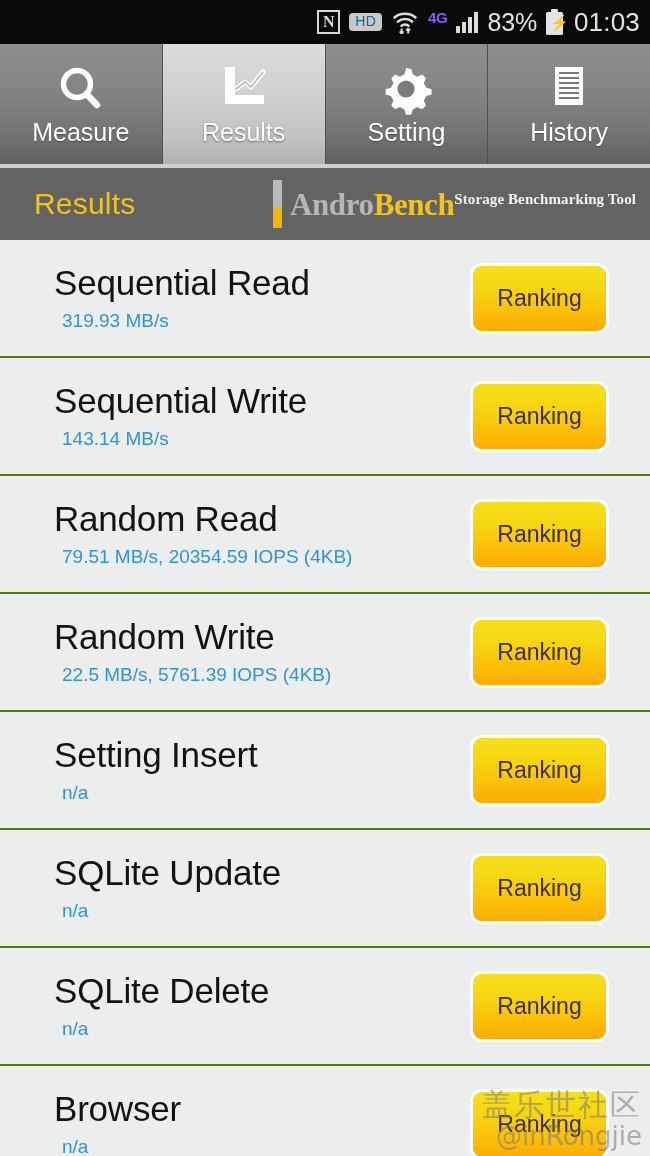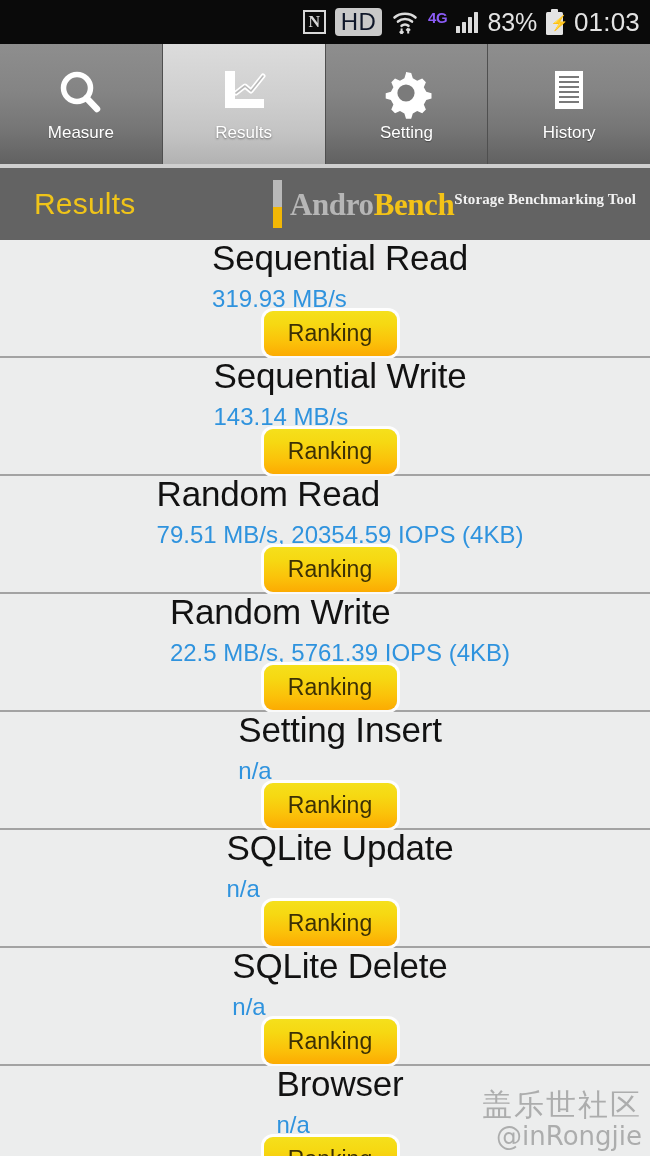--- a/index.html
+++ b/index.html
@@ -18,22 +18,22 @@
     padding-right: 10px; gap: 9px;
   }
   .sb-icon { display: flex; align-items: center; justify-content: center; }
   .nfc-box {
     width: 23px; height: 24px; border: 2.5px solid #d8d8d8;
     display:flex; align-items:center; justify-content:center;
     color:#d8d8d8; font-size: 16px; font-weight: bold; line-height:1;
     font-family:"Liberation Serif", serif;
   }
   .hd-badge {
-    background: #c9c9c9; color: #0f172a; border-radius: 4px;
-    font-size: 24px; font-weight: 500; padding: 1px 6px 2px 6px;
+    background: #c9c9c9; color: #0369a1; border-radius: 4px;
+    font-size: 14px; font-weight: 500; padding: 1px 6px 2px 6px;
     letter-spacing: .3px; line-height: 1.05;
   }
   .wifi { position: relative; width: 28px; height: 28px; }
   .wifi svg { display:block; }
   .net-4g { color:#8b5cf6; font-size:15px; font-weight:600; letter-spacing:-.3px; position:relative; top:-5px;}
   .bars { display:flex; align-items:flex-end; gap:2px; height:22px; }
   .bars i { display:block; width:4px; background:#dcdcdc; border-radius:.5px;}
   .bars i:nth-child(1){height:7px;} .bars i:nth-child(2){height:11px;}
   .bars i:nth-child(3){height:16px;} .bars i:nth-child(4){height:21px;}
   .batt-pct { color:#e3e3e3; font-size:25px; letter-spacing:-.2px; }
@@ -50,21 +50,21 @@
     display:flex; flex-direction:column; align-items:center; justify-content:center;
     gap:4px;
     background: linear-gradient(to bottom, #8e8e8e 0%, #848484 40%, #767676 70%, #616161 100%);
     border-right: 1px solid #4f4f4f;
   }
   .tab:last-child { border-right: none; }
   .tab.active {
     background: linear-gradient(to bottom, #dcdcdc 0%, #cfcfcf 45%, #c3c3c3 75%, #b2b2b2 100%);
   }
   .tab .ticon { height:56px; display:flex; align-items:flex-end; justify-content:center; }
-  .tab .tlabel { color:#ffffff; font-size:17px; line-height:1; padding-bottom:4px; text-shadow:0 1px 1px rgba(0,0,0,.35);}
+  .tab .tlabel { color:#ffffff; font-size:25px; line-height:1; padding-bottom:4px; text-shadow:0 1px 1px rgba(0,0,0,.35);}
   .tab.active .tlabel { text-shadow:0 1px 2px rgba(90,90,90,.85); }
   .tabbar-underline { height:4px; background:#cfcfcf; }
 
   
   .titlebar {
     height:72px; background:#636363;
     display:flex; align-items:center; justify-content:space-between;
     padding: 0 14px 0 34px;
   }
   .title-text { color:#f0c419; font-size:30px; letter-spacing:.2px; }
@@ -75,27 +75,26 @@
   .logo-main .a1 { color:#b6b6b6; }
   .logo-main .a2 { color:#f4c317; }
   .logo-sub { font-size:15px; font-weight:bold; color:#f2f2f2; letter-spacing:.1px; margin-top:3px;}
 
   
   .list { position:relative; background:#eceded; }
   .row {
     position:relative; height:118px;
     display:flex; align-items:center; justify-content:space-between;
     padding: 0 24px 0 54px;
-    border-bottom: 2px solid #a3a3a3;
+    border-bottom: 2px solid #4d7c0f;
     background:#eceded;
-    flex-direction:column;
   }
   .row-texts { display:flex; flex-direction:column; gap:9px; }
   .row-title { font-size:35px; color:#121212; line-height:1.05; letter-spacing:-.2px;}
-  .row-value { font-size:24px; color:#2f93de; line-height:1.05; }
+  .row-value { font-size:19px; color:#2f93de; line-height:1.05;margin-left:8px; }
   .rank-btn {
     min-width:133px; height:65px;
     display:flex; align-items:center; justify-content:center;
     font-size:23px; color:#3b3005;
     border-radius:9px;
     background: linear-gradient(to bottom, #f5e01c 0%, #f6d812 30%, #fbc20a 68%, #fcab02 100%);
     box-shadow: 0 0 0 3px rgba(255,255,255,.95), 0 1px 3px rgba(0,0,0,.2);
     margin-right: 20px;
   }
   .scroll-thumb {

